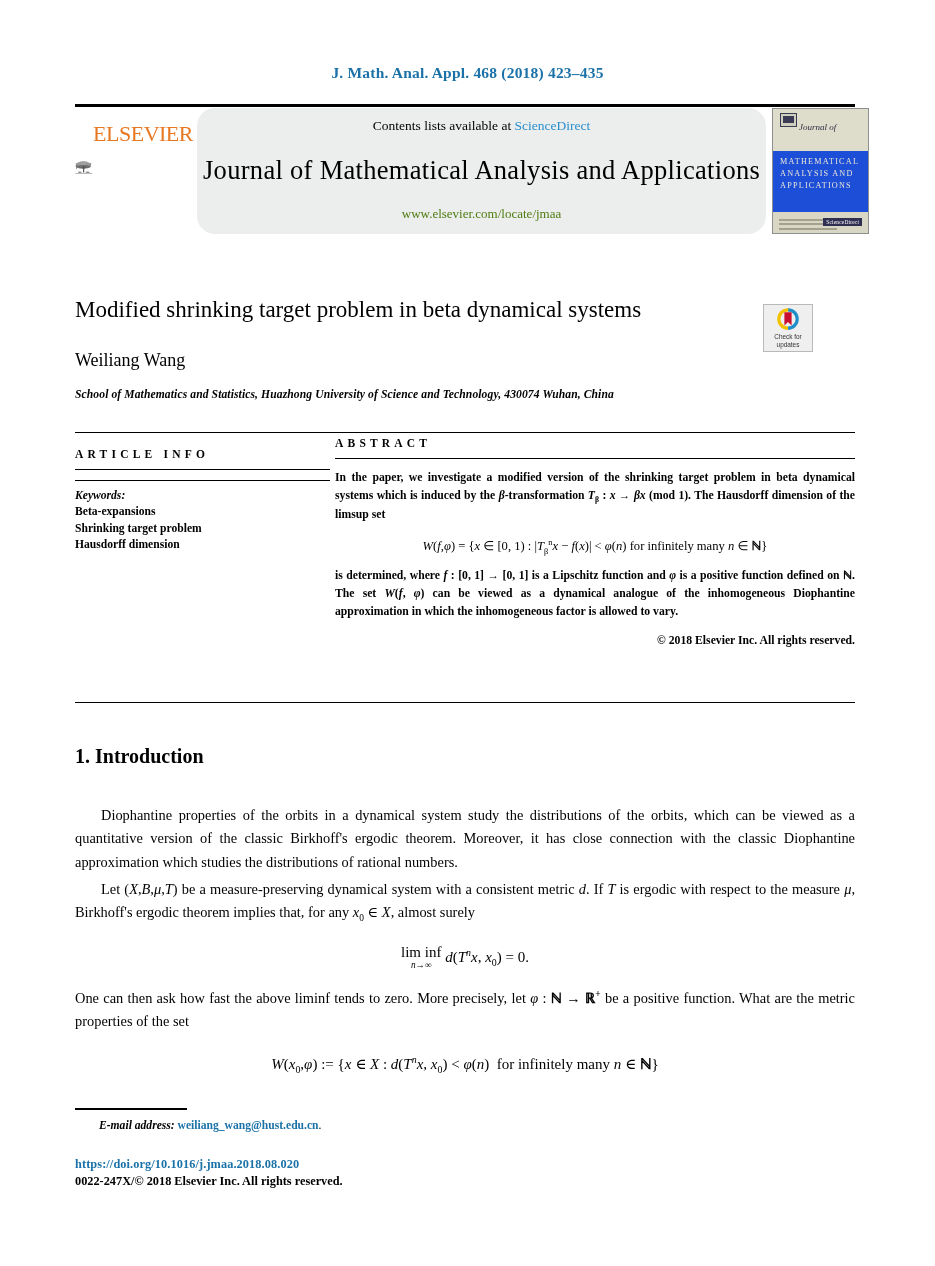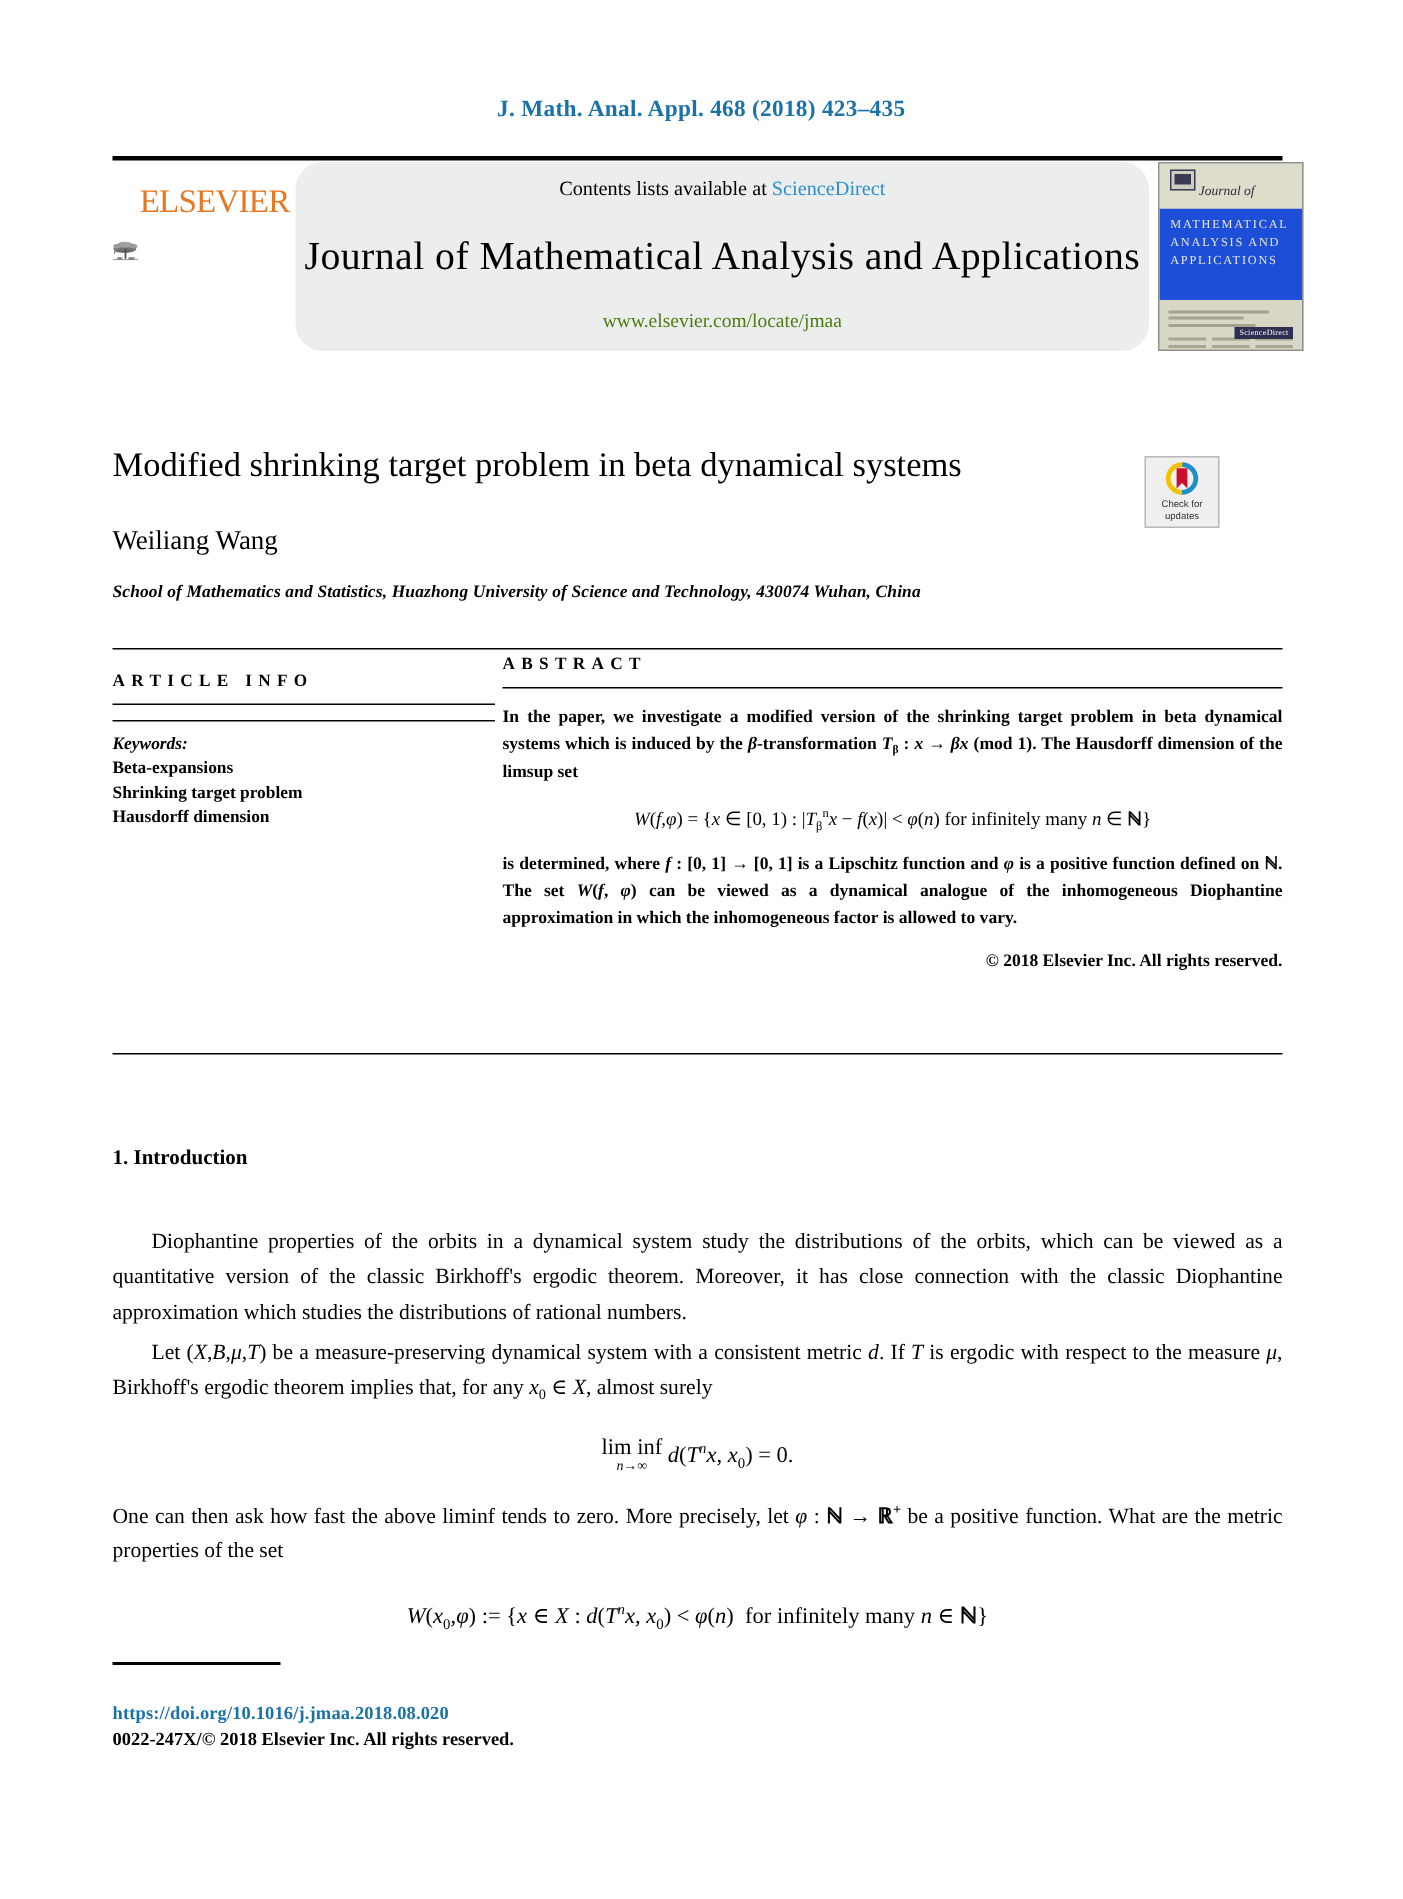--- a/index.html
+++ b/index.html
@@ -73,21 +73,21 @@
 
   
   .cover {
     width: 97px; flex: 0 0 97px;
     border: 1px solid #8f8f8f;
     background: #d8d6c4;
     position: relative;
     overflow: hidden;
   }
   .cover-top {
-    height: 30px; background: #dedcca;
+    height: 42px; background: #dedcca;
     position: relative;
   }
   .cover-elsbox {
     position: absolute; left: 7px; top: 4px; width: 17px; height: 14px;
     border: 1px solid #3a3a55; background: #cfcdbb;
   }
   .cover-elsbox:after {
     content: ""; position: absolute; left: 2px; top: 2px;
     width: 11px; height: 7px; background: #3a3a55;
   }
@@ -180,23 +180,22 @@
     font-family: "Liberation Serif", serif;
   }
   .abs-copy {
     margin-top: 14px; text-align: right;
     font-size: 11.7px; font-weight: bold;
   }
 
   
   .bodywrap { position: absolute; left: 75px; top: 745px; width: 780px; }
   .sec-head {
-    font-size: 14px; font-weight: bold;
-    font-family: "Liberation Serif", serif;
-    margin-top: 20px;
+    font-size: 20px; font-weight: bold;
+    font-family: "Liberation Serif", serif;
   }
   .para {
     font-size: 14.4px; line-height: 1.62; text-align: justify;
     margin-top: 16px;
   }
   .para.indent { text-indent: 26px; }
   .para.tight { margin-top: 4px; }
   .disp-eq {
     text-align: center; margin: 18px 0 16px 0;
     font-size: 15px;
@@ -404,17 +403,21 @@
     <div class="disp-eq wide">
       <span class="mi">W</span>(<span class="mi">x</span><sub>0</sub>,<span class="mi">φ</span>) :=
       {<span class="mi">x</span> ∈ <span class="mi">X</span> : <span class="mi">d</span>(<span class="mi">T</span><sup><span class="mi">n</span></sup><span class="mi">x</span>,
       <span class="mi">x</span><sub>0</sub>) &lt; <span class="mi">φ</span>(<span class="mi">n</span>)&nbsp;
       for infinitely many <span class="mi">n</span> ∈ <span class="blackboard">ℕ</span>}
     </div>
   </div>
 
   <div class="footwrap">
     <div class="foot-rule"></div>
+    <div class="email-line">
+      <span class="lbl">E-mail address:</span>
+      <span class="addr">weiliang_wang@hust.edu.cn</span><span>.</span>
+    </div>
     <div class="doi-line">https://doi.org/10.1016/j.jmaa.2018.08.020</div>
     <div class="issn-line">0022-247X/© 2018 Elsevier Inc. All rights reserved.</div>
   </div>
 
 </div>
 
 </body></html>

